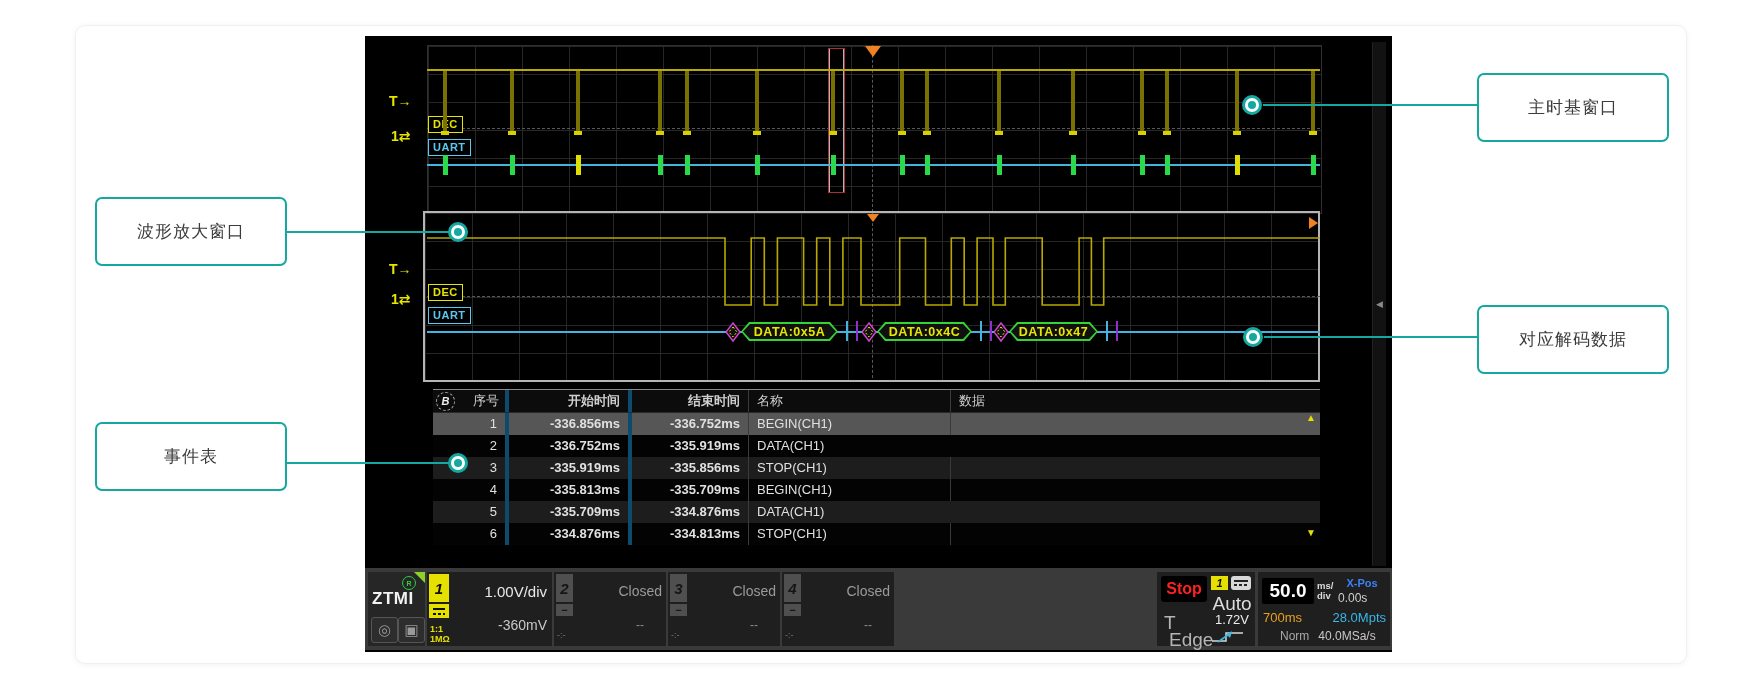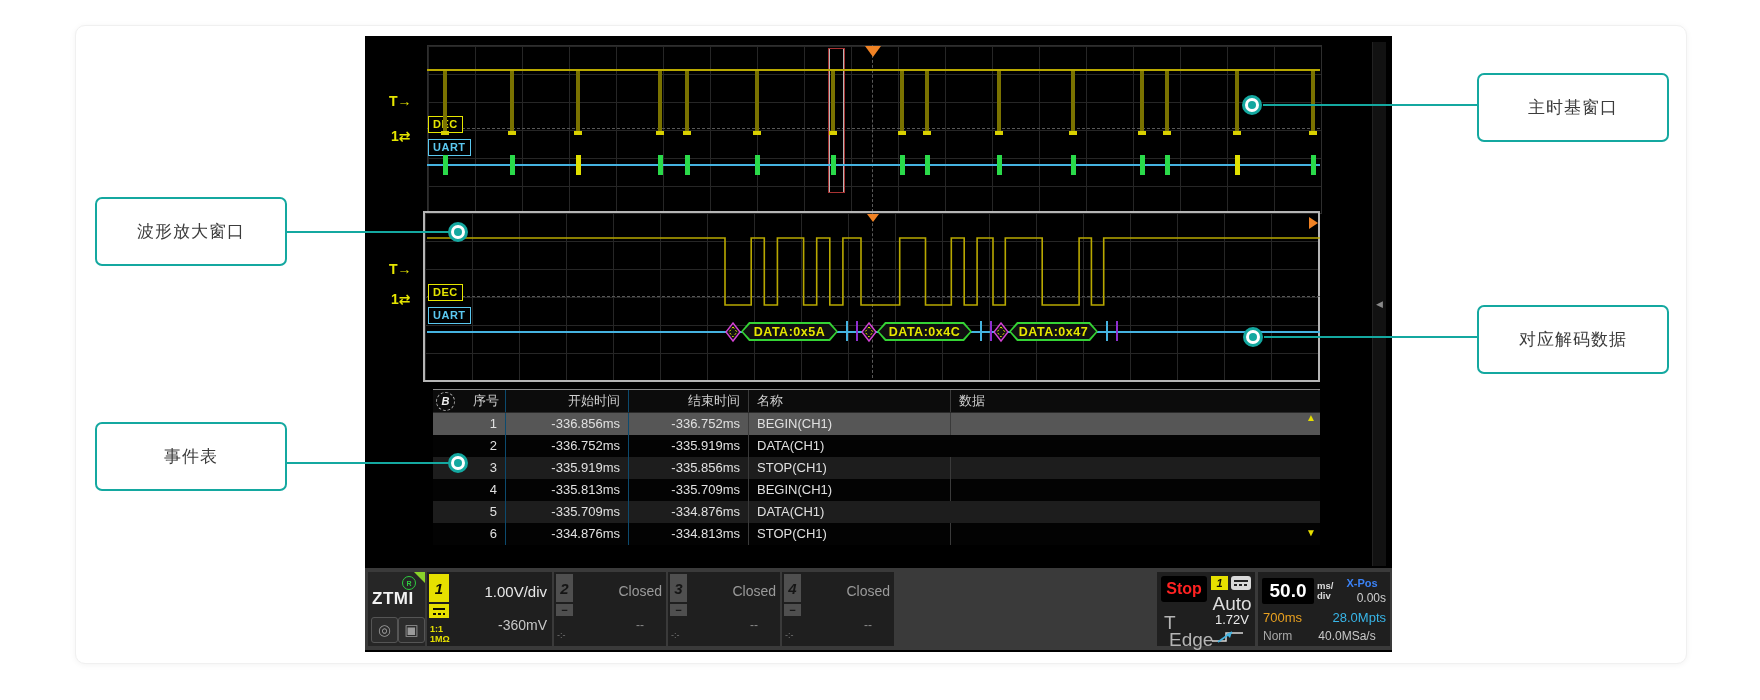--- a/index.html
+++ b/index.html
@@ -55,21 +55,21 @@
              color:#e6e600;font-size:12.5px;font-weight:bold;letter-spacing:0.5px;}
   .frame-stop{position:absolute;width:8px;height:20px;border-left:2px solid #45b3e0;border-right:2px solid #8f2fd0;}
 
   
   .etable{position:absolute;left:68px;top:353px;width:887px;border-top:1px solid #8a8a8a;background:#000;}
   .erow{display:grid;grid-template-columns:72px 123px 120px 202px 1fr;height:22px;line-height:22px;
         font-size:13px;color:#e0e0e0;}
   .erow>div{overflow:hidden;white-space:nowrap;}
   .erow .cr{text-align:right;padding-right:8px;}
   .erow .cl{text-align:left;padding-left:8px;border-left:1px solid #3a3a3a;}
-  .erow .cr.b{border-left:1px solid #0c4a6e;}
+  .erow .cr.b{border-left:4px solid #0c4a6e;font-weight:bold;}
   .ehead{background:#0c0c0c;color:#cfcfcf;border-bottom:1px solid #2a2a2a;}
   .ehead .hcell1{display:flex;align-items:center;padding:0 4px 0 3px;}
   .busb{width:17px;height:17px;border:1px dashed #b0b0b0;border-radius:50%;color:#f0f0f0;
         font-style:italic;font-weight:bold;font-size:11px;display:flex;align-items:center;
         justify-content:center;margin-right:auto;}
   .r-sel{background:#565656;}
   .r-odd{background:#1d1d1d;}
   .r-even{background:#030303;}
   .scrollarrow{position:absolute;color:#e8e000;font-size:10px;line-height:10px;z-index:5;}
 
@@ -89,21 +89,21 @@
   .stop-box{position:absolute;left:4px;top:4px;width:46px;height:26px;background:#000;border-radius:3px;
             display:flex;align-items:center;justify-content:center;color:#ff2222;font-weight:bold;font-size:16px;}
   .coupl{position:absolute;background:#d8d8d8;border-radius:3px;}
   .coupl i{position:absolute;left:3px;right:3px;height:2px;background:#222;}
   .trig-lbl{position:absolute;color:#b5b5b5;font-size:19px;}
   .trig-val{position:absolute;color:#ececec;font-size:13px;text-align:right;}
   .tb-scale{position:absolute;left:4px;top:6px;width:52px;height:26px;background:#000;border-radius:2px;
             display:flex;align-items:center;justify-content:center;color:#fff;font-weight:bold;font-size:19px;}
   .tb-unit{position:absolute;color:#ddd;font-size:9.5px;line-height:9.5px;font-weight:bold;}
   .xpos{position:absolute;color:#3b82f6;font-size:11px;font-weight:bold;text-align:center;}
-  .xposv{position:absolute;color:#cfcfcf;font-size:12px;text-align:right;}
+  .xposv{position:absolute;color:#cfcfcf;font-size:12px;text-align:left;}
   .rec-t{position:absolute;color:#e8a020;font-size:13px;}
   .rec-p{position:absolute;color:#38b6e8;font-size:13px;text-align:right;}
   .acq{position:absolute;color:#a8a8a8;font-size:12px;}
   .srate{position:absolute;color:#c8c8c8;font-size:12px;text-align:center;}
   .brand{position:absolute;color:#f2f2f2;font-weight:bold;font-size:17px;letter-spacing:0.5px;}
   .rcirc{position:absolute;width:12px;height:12px;border:1px solid #2ecc40;border-radius:50%;
          color:#2ecc40;font-size:7px;display:flex;align-items:center;justify-content:center;font-weight:bold;}
   .corner{position:absolute;right:0;top:0;width:0;height:0;border-left:11px solid transparent;border-top:11px solid #8ad22a;}
   .toolbtn{position:absolute;width:25px;height:24px;background:#2d2d2d;border:1px solid #555;border-radius:3px;
            color:#9a9a9a;display:flex;align-items:center;justify-content:center;font-size:15px;}
@@ -254,21 +254,21 @@
       </div>
 
       <div class="blk" style="left:893px;width:132px;">
         <div class="tb-scale">50.0</div>
         <div class="tb-unit" style="left:59px;top:9px;">ms/</div>
         <div class="tb-unit" style="left:59px;top:19px;">div</div>
         <div class="xpos" style="left:80px;top:5px;width:48px;">X-Pos</div>
         <div class="xposv" style="left:80px;top:19px;width:48px;">0.00s</div>
         <div class="rec-t" style="left:5px;top:38px;">700ms</div>
         <div class="rec-p" style="left:56px;top:38px;width:72px;">28.0Mpts</div>
-        <div class="acq" style="left:5px;top:57px;">Norm</div>
+        <div class="acq" style="left:22px;top:57px;">Norm</div>
         <div class="srate" style="left:50px;top:57px;width:78px;">40.0MSa/s</div>
       </div>
     <div class="blk" style="left: 189px; width: 112px;">
           <div class="badge gry" style="left: 2px; top: 2px; width: 17px; height: 28px; font-size: 15px;">2</div>
           <div class="badge gry" style="left: 2px; top: 32px; width: 17px; height: 12px; font-size: 11px;">−</div>
           <div class="closed-txt" style="left: 22px; top: 11px; width: 86px;">Closed</div>
           <div class="dash-txt" style="left: 82px; top: 46px;">--</div>
           <div class="mini-txt" style="left: 3px; top: 58px;">-:-</div>
         </div>
         <div class="blk" style="left: 303px; width: 112px;">

